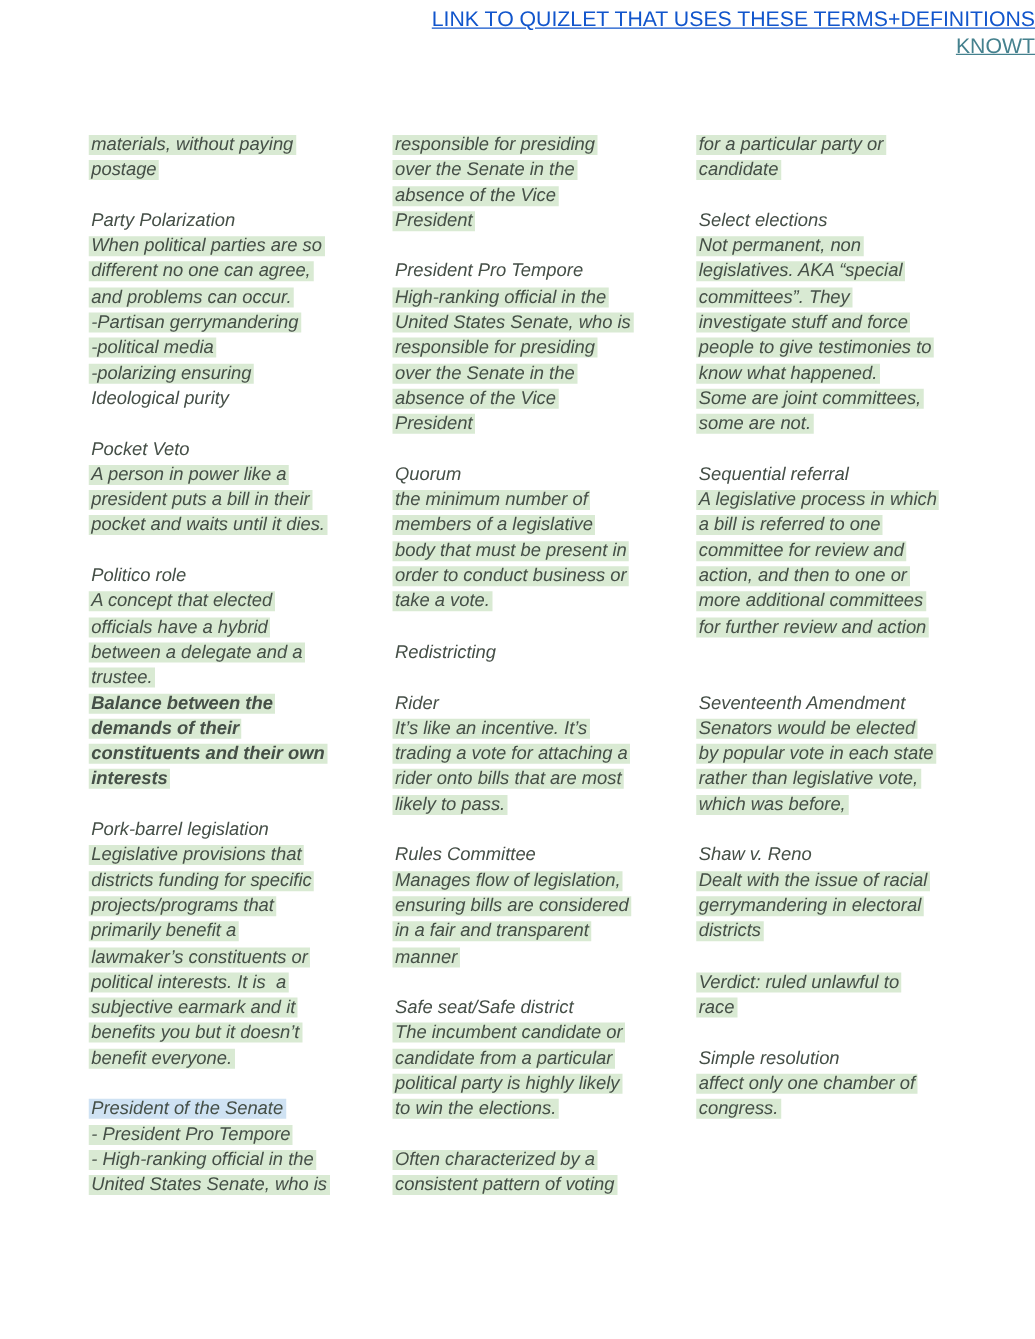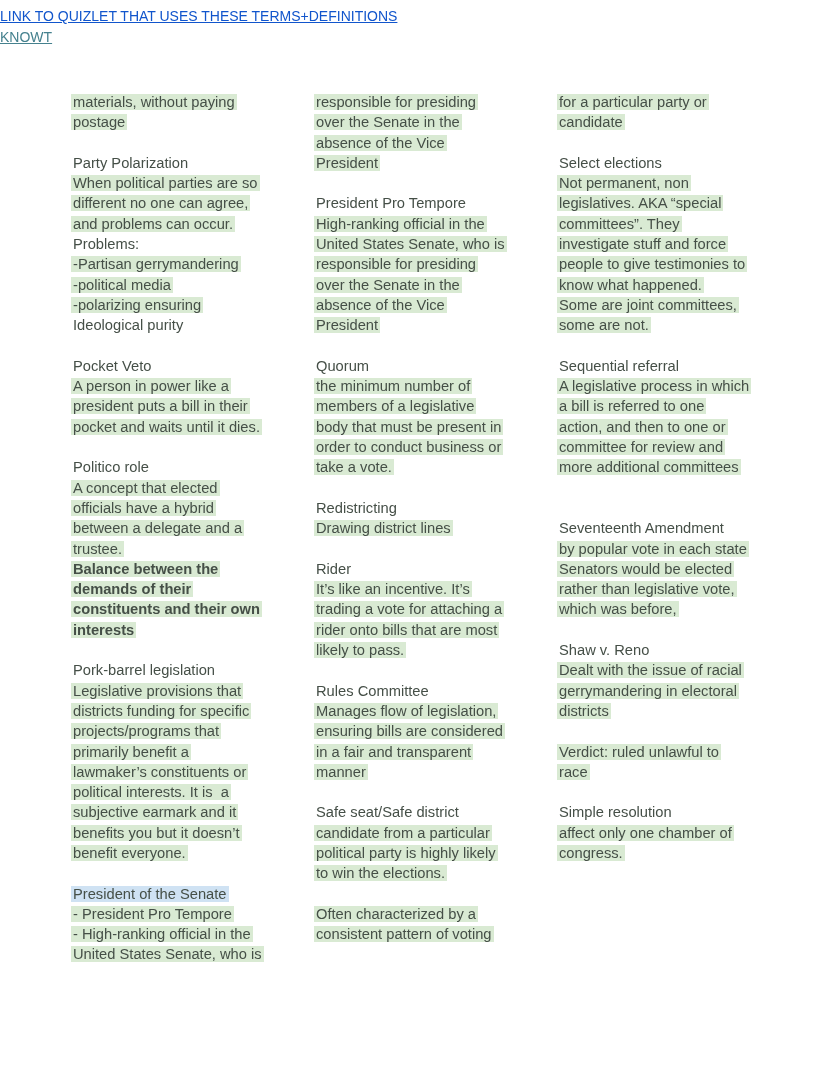--- a/index.html
+++ b/index.html
@@ -13,33 +13,34 @@
     height: 1071px;
     background: var(--page-bg, #ffffff);
     overflow: hidden;
     color: var(--text-color, #454f47);
   }
   .doc-header {
     position: absolute;
     top: 6px;
     left: 0;
     right: 0;
-    text-align: left;
+    text-align: right;
     line-height: 20.6px;
-    font-size: 14px;
+    font-size: 17px;
   }
   .doc-header a { cursor: pointer; text-decoration: underline; }
   .link-quizlet { color: var(--link1-color, #1155cc); }
   .link-knowt { color: var(--link2-color, #45818e); margin-top: 22px; }
   .columns {
     position: absolute;
-    top: 92px;
+    top: 106px;
     left: 73px;
     display: flex;
     gap: 20px;
+    font-style: italic;
   }
   .col { width: 223px; }
   .line {
     height: 20.3px;
     line-height: 20.3px;
     font-size: 14.7px;
     white-space: pre;
   }
   .txt { margin: 0 -2px; padding: 0 2px; }
   .hl-green { background-color: var(--hl-green, #d9ead3); }
@@ -61,21 +62,20 @@
 
   <div class="columns">
     <div class="col">
         <div class="line"><span class="txt hl-green">materials, without paying</span></div>
         <div class="line"><span class="txt hl-green">postage</span></div>
         <div class="line"></div>
         <div class="line"><span class="txt">Party Polarization</span></div>
         <div class="line"><span class="txt hl-green">When political parties are so</span></div>
         <div class="line"><span class="txt hl-green">different no one can agree,</span></div>
         <div class="line"><span class="txt hl-green">and problems can occur.</span></div>
-        <div class="line"><span class="txt">Problems:</span></div>
         <div class="line"><span class="txt hl-green">-Partisan gerrymandering</span></div>
         <div class="line"><span class="txt hl-green">-political media</span></div>
         <div class="line"><span class="txt hl-green">-polarizing ensuring</span></div>
         <div class="line"><span class="txt">Ideological purity</span></div>
         <div class="line"></div>
         <div class="line"><span class="txt">Pocket Veto</span></div>
         <div class="line"><span class="txt hl-green">A person in power like a</span></div>
         <div class="line"><span class="txt hl-green">president puts a bill in their</span></div>
         <div class="line"><span class="txt hl-green">pocket and waits until it dies.</span></div>
         <div class="line"></div>
@@ -120,35 +120,35 @@
         <div class="line"><span class="txt hl-green">President</span></div>
         <div class="line"></div>
         <div class="line"><span class="txt">Quorum</span></div>
         <div class="line"><span class="txt hl-green">the minimum number of</span></div>
         <div class="line"><span class="txt hl-green">members of a legislative</span></div>
         <div class="line"><span class="txt hl-green">body that must be present in</span></div>
         <div class="line"><span class="txt hl-green">order to conduct business or</span></div>
         <div class="line"><span class="txt hl-green">take a vote.</span></div>
         <div class="line"></div>
         <div class="line"><span class="txt">Redistricting</span></div>
-        <div class="line"><span class="txt hl-green">Drawing district lines</span></div>
         <div class="line"></div>
         <div class="line"><span class="txt">Rider</span></div>
         <div class="line"><span class="txt hl-green">It’s like an incentive. It’s</span></div>
         <div class="line"><span class="txt hl-green">trading a vote for attaching a</span></div>
         <div class="line"><span class="txt hl-green">rider onto bills that are most</span></div>
         <div class="line"><span class="txt hl-green">likely to pass.</span></div>
         <div class="line"></div>
         <div class="line"><span class="txt">Rules Committee</span></div>
         <div class="line"><span class="txt hl-green">Manages flow of legislation,</span></div>
         <div class="line"><span class="txt hl-green">ensuring bills are considered</span></div>
         <div class="line"><span class="txt hl-green">in a fair and transparent</span></div>
         <div class="line"><span class="txt hl-green">manner</span></div>
         <div class="line"></div>
         <div class="line"><span class="txt">Safe seat/Safe district</span></div>
+        <div class="line"><span class="txt hl-green">The incumbent candidate or</span></div>
         <div class="line"><span class="txt hl-green">candidate from a particular</span></div>
         <div class="line"><span class="txt hl-green">political party is highly likely</span></div>
         <div class="line"><span class="txt hl-green">to win the elections.</span></div>
         <div class="line"></div>
         <div class="line"><span class="txt hl-green">Often characterized by a</span></div>
         <div class="line"><span class="txt hl-green">consistent pattern of voting</span></div>
       </div>
     <div class="col">
         <div class="line"><span class="txt hl-green">for a particular party or</span></div>
         <div class="line"><span class="txt hl-green">candidate</span></div>
@@ -159,28 +159,29 @@
         <div class="line"><span class="txt hl-green">committees”. They</span></div>
         <div class="line"><span class="txt hl-green">investigate stuff and force</span></div>
         <div class="line"><span class="txt hl-green">people to give testimonies to</span></div>
         <div class="line"><span class="txt hl-green">know what happened.</span></div>
         <div class="line"><span class="txt hl-green">Some are joint committees,</span></div>
         <div class="line"><span class="txt hl-green">some are not.</span></div>
         <div class="line"></div>
         <div class="line"><span class="txt">Sequential referral</span></div>
         <div class="line"><span class="txt hl-green">A legislative process in which</span></div>
         <div class="line"><span class="txt hl-green">a bill is referred to one</span></div>
+        <div class="line"><span class="txt hl-green">committee for review and</span></div>
         <div class="line"><span class="txt hl-green">action, and then to one or</span></div>
-        <div class="line"><span class="txt hl-green">committee for review and</span></div>
         <div class="line"><span class="txt hl-green">more additional committees</span></div>
+        <div class="line"><span class="txt hl-green">for further review and action</span></div>
         <div class="line"></div>
         <div class="line"></div>
         <div class="line"><span class="txt">Seventeenth Amendment</span></div>
+        <div class="line"><span class="txt hl-green">Senators would be elected</span></div>
         <div class="line"><span class="txt hl-green">by popular vote in each state</span></div>
-        <div class="line"><span class="txt hl-green">Senators would be elected</span></div>
         <div class="line"><span class="txt hl-green">rather than legislative vote,</span></div>
         <div class="line"><span class="txt hl-green">which was before,</span></div>
         <div class="line"></div>
         <div class="line"><span class="txt">Shaw v. Reno</span></div>
         <div class="line"><span class="txt hl-green">Dealt with the issue of racial</span></div>
         <div class="line"><span class="txt hl-green">gerrymandering in electoral</span></div>
         <div class="line"><span class="txt hl-green">districts</span></div>
         <div class="line"></div>
         <div class="line"><span class="txt hl-green">Verdict: ruled unlawful to</span></div>
         <div class="line"><span class="txt hl-green">race</span></div>

